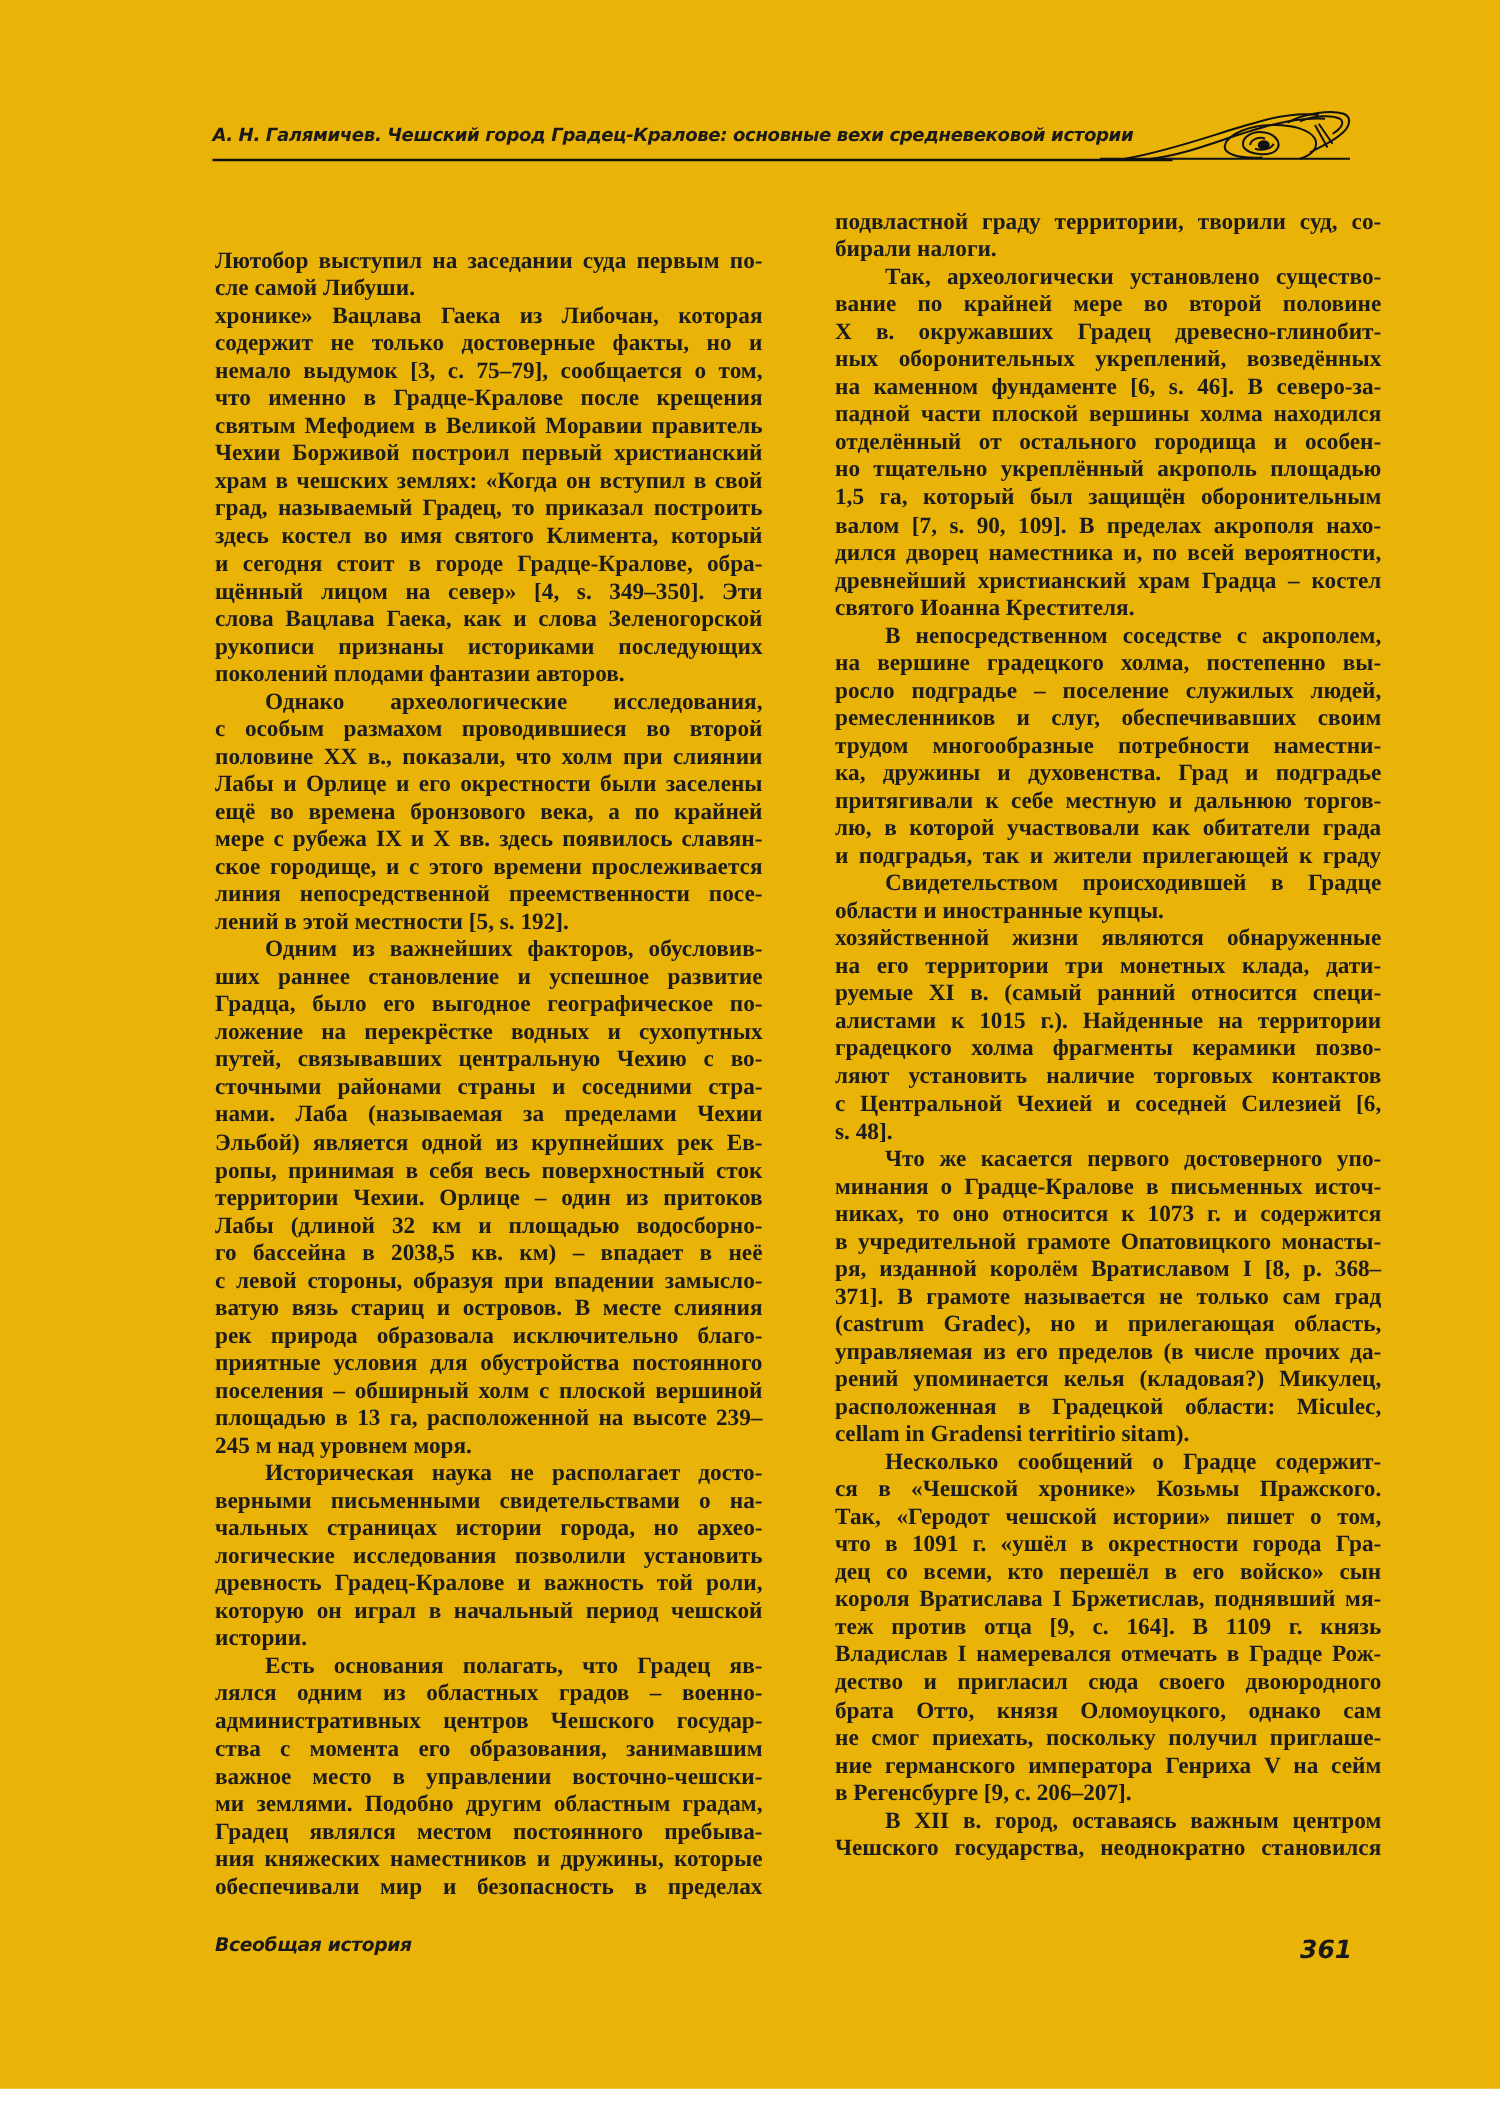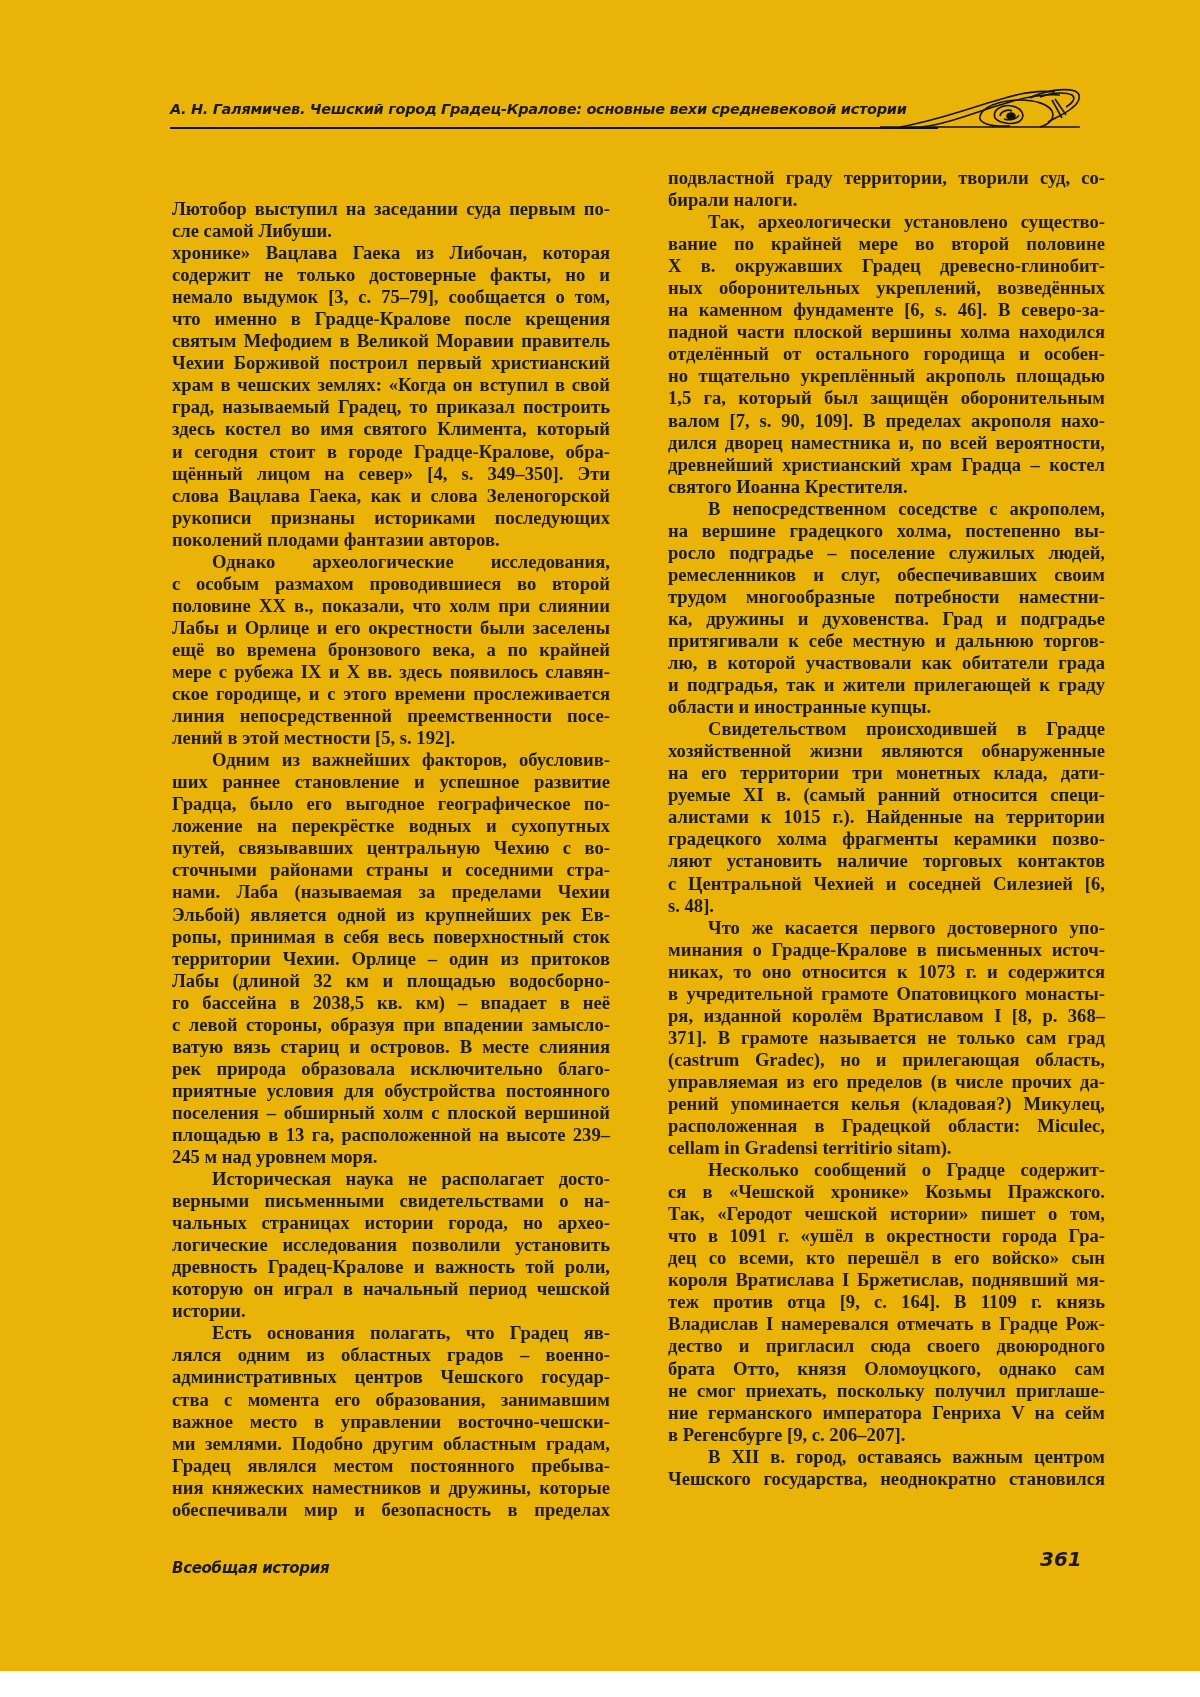--- a/index.html
+++ b/index.html
@@ -19,21 +19,21 @@
     font-family: "Liberation Serif", serif; font-size: 18.6px; line-height: 22.05px; color: #1c1c1c;
   }
   .col-left { left: 172px; width: 438px; margin-top: 31px; }
   .col-right { left: 668px; width: 437px; }
   .line { display: block; text-align: justify; text-align-last: justify; white-space: nowrap; height: 22.05px; overflow: visible; }
   .line.last { text-align-last: left; }
   .line.indent { text-indent: 40px; }
 
   .footer-journal {
     position: absolute; left: 172px; top: 1547px;
-    font-family: "DejaVu Sans", sans-serif; font-style: italic; font-size: 15px; letter-spacing: -0.3px; color: #1a1a1a; margin-top: 12px;
+    font-family: "DejaVu Sans", sans-serif; font-style: italic; font-size: 15px; letter-spacing: -0.3px; color: #1a1a1a;
   }
   .footer-page {
     position: absolute; left: 1040px; top: 1547px;
     font-family: "DejaVu Sans", sans-serif; font-style: italic; font-size: 20px; color: #1a1a1a;
   }
 </style>
 </head>
 <body>
 
 <div class="page">
@@ -136,22 +136,22 @@
       <span class="line last">святого Иоанна Крестителя.</span>
       <span class="line indent">В непосредственном соседстве с акрополем,</span>
       <span class="line">на вершине градецкого холма, постепенно вы-</span>
       <span class="line">росло подградье – поселение служилых людей,</span>
       <span class="line">ремесленников и слуг, обеспечивавших своим</span>
       <span class="line">трудом многообразные потребности наместни-</span>
       <span class="line">ка, дружины и духовенства. Град и подградье</span>
       <span class="line">притягивали к себе местную и дальнюю торгов-</span>
       <span class="line">лю, в которой участвовали как обитатели града</span>
       <span class="line">и подградья, так и жители прилегающей к граду</span>
+      <span class="line indent">Свидетельством происходившей в Градце</span>
       <span class="line last">области и иностранные купцы.</span>
-      <span class="line indent">Свидетельством происходившей в Градце</span>
       <span class="line">хозяйственной жизни являются обнаруженные</span>
       <span class="line">на его территории три монетных клада, дати-</span>
       <span class="line">руемые XI в. (самый ранний относится специ-</span>
       <span class="line">алистами к 1015 г.). Найденные на территории</span>
       <span class="line">градецкого холма фрагменты керамики позво-</span>
       <span class="line">ляют установить наличие торговых контактов</span>
       <span class="line">с Центральной Чехией и соседней Силезией [6,</span>
       <span class="line last">s. 48].</span>
       <span class="line indent">Что же касается первого достоверного упо-</span>
       <span class="line">минания о Градце-Кралове в письменных источ-</span>

